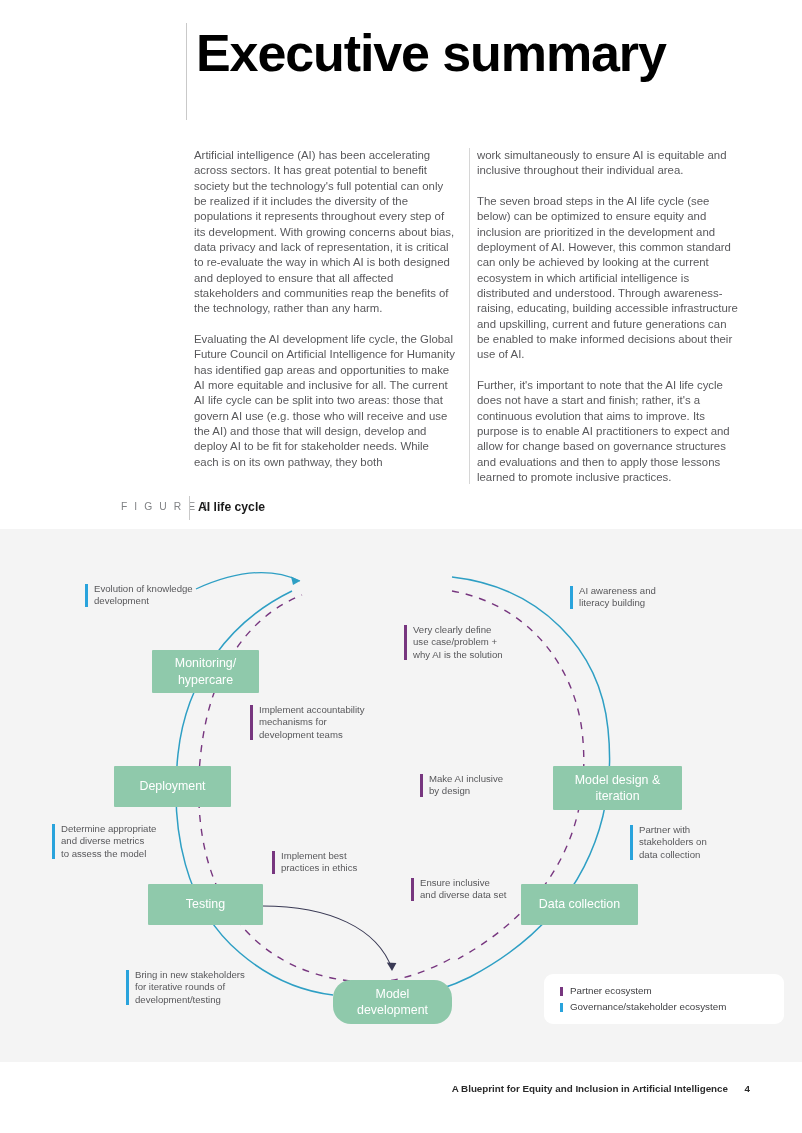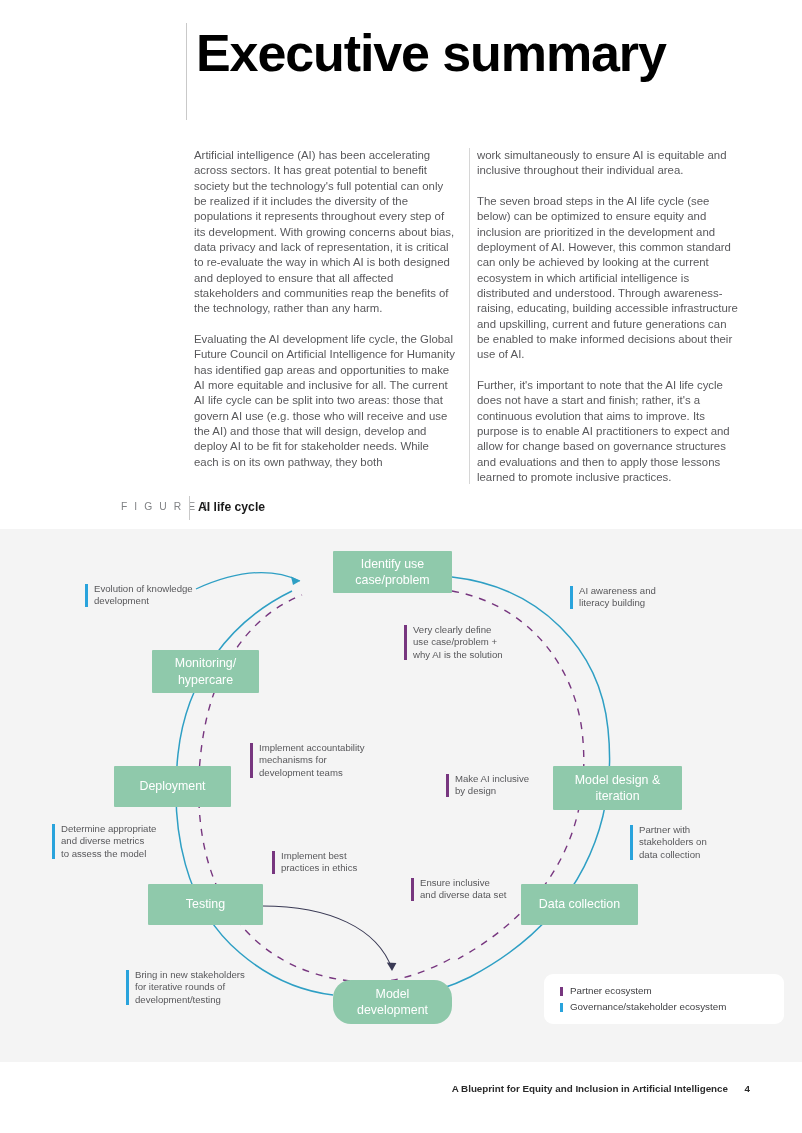--- a/index.html
+++ b/index.html
@@ -160,23 +160,20 @@
         <path d="M 196 60 C 240 40 275 40 300 52"></path>
         <path d="M 300 52 l -9 -4.5 l 2 8.5 z" fill="#2e9fc4" stroke="none"></path>
       </g>
 
       <g fill="none" stroke="#3a3a55" stroke-width="1.1">
         <path d="M 258 377 C 330 376 378 400 392 440"></path>
         <path d="M 392 442 l -5.2 -8.6 l 9.6 0.6 z" fill="#3a3a55" stroke="none"></path>
       </g>
     </svg>
 
-    <div class="node" style="left:333px;top:551px;width:119px;height:42px;margin-top:-529px;">
-      <span>Identify use<br>case/problem</span>
-    </div>
     <div class="node" style="left:553px;top:766px;width:129px;height:44px;margin-top:-529px;">
       <span>Model design &amp;<br>iteration</span>
     </div>
     <div class="node" style="left:521px;top:884px;width:117px;height:41px;margin-top:-529px;">
       <span>Data collection</span>
     </div>
     <div class="node" style="left:333px;top:980px;width:119px;height:44px;margin-top:-529px;border-radius:18px;">
       <span>Model<br>development</span>
     </div>
     <div class="node" style="left:148px;top:884px;width:115px;height:41px;margin-top:-529px;">
@@ -192,25 +189,25 @@
     <div class="callout blue" style="left:85px;top:54px;width:150px;">Evolution of knowledge
 development</div>
 
     <div class="callout blue" style="left:570px;top:56px;width:130px;">AI awareness and
 literacy building</div>
 
     <div class="callout purple" style="left:404px;top:95px;width:140px;">Very clearly define
 use case/problem +
 why AI is the solution</div>
 
-    <div class="callout purple" style="left:250px;top:175px;width:160px;margin-top:38px;">Implement accountability
+    <div class="callout purple" style="left:250px;top:175px;width:160px;">Implement accountability
 mechanisms for
 development teams</div>
 
-    <div class="callout purple" style="left:446px;top:244px;width:120px;">Make AI inclusive
+    <div class="callout purple" style="left:420px;top:244px;width:120px;">Make AI inclusive
 by design</div>
 
     <div class="callout blue" style="left:630px;top:295px;width:120px;">Partner with
 stakeholders on
 data collection</div>
 
     <div class="callout blue" style="left:52px;top:294px;width:140px;">Determine appropriate
 and diverse metrics
 to assess the model</div>
 

